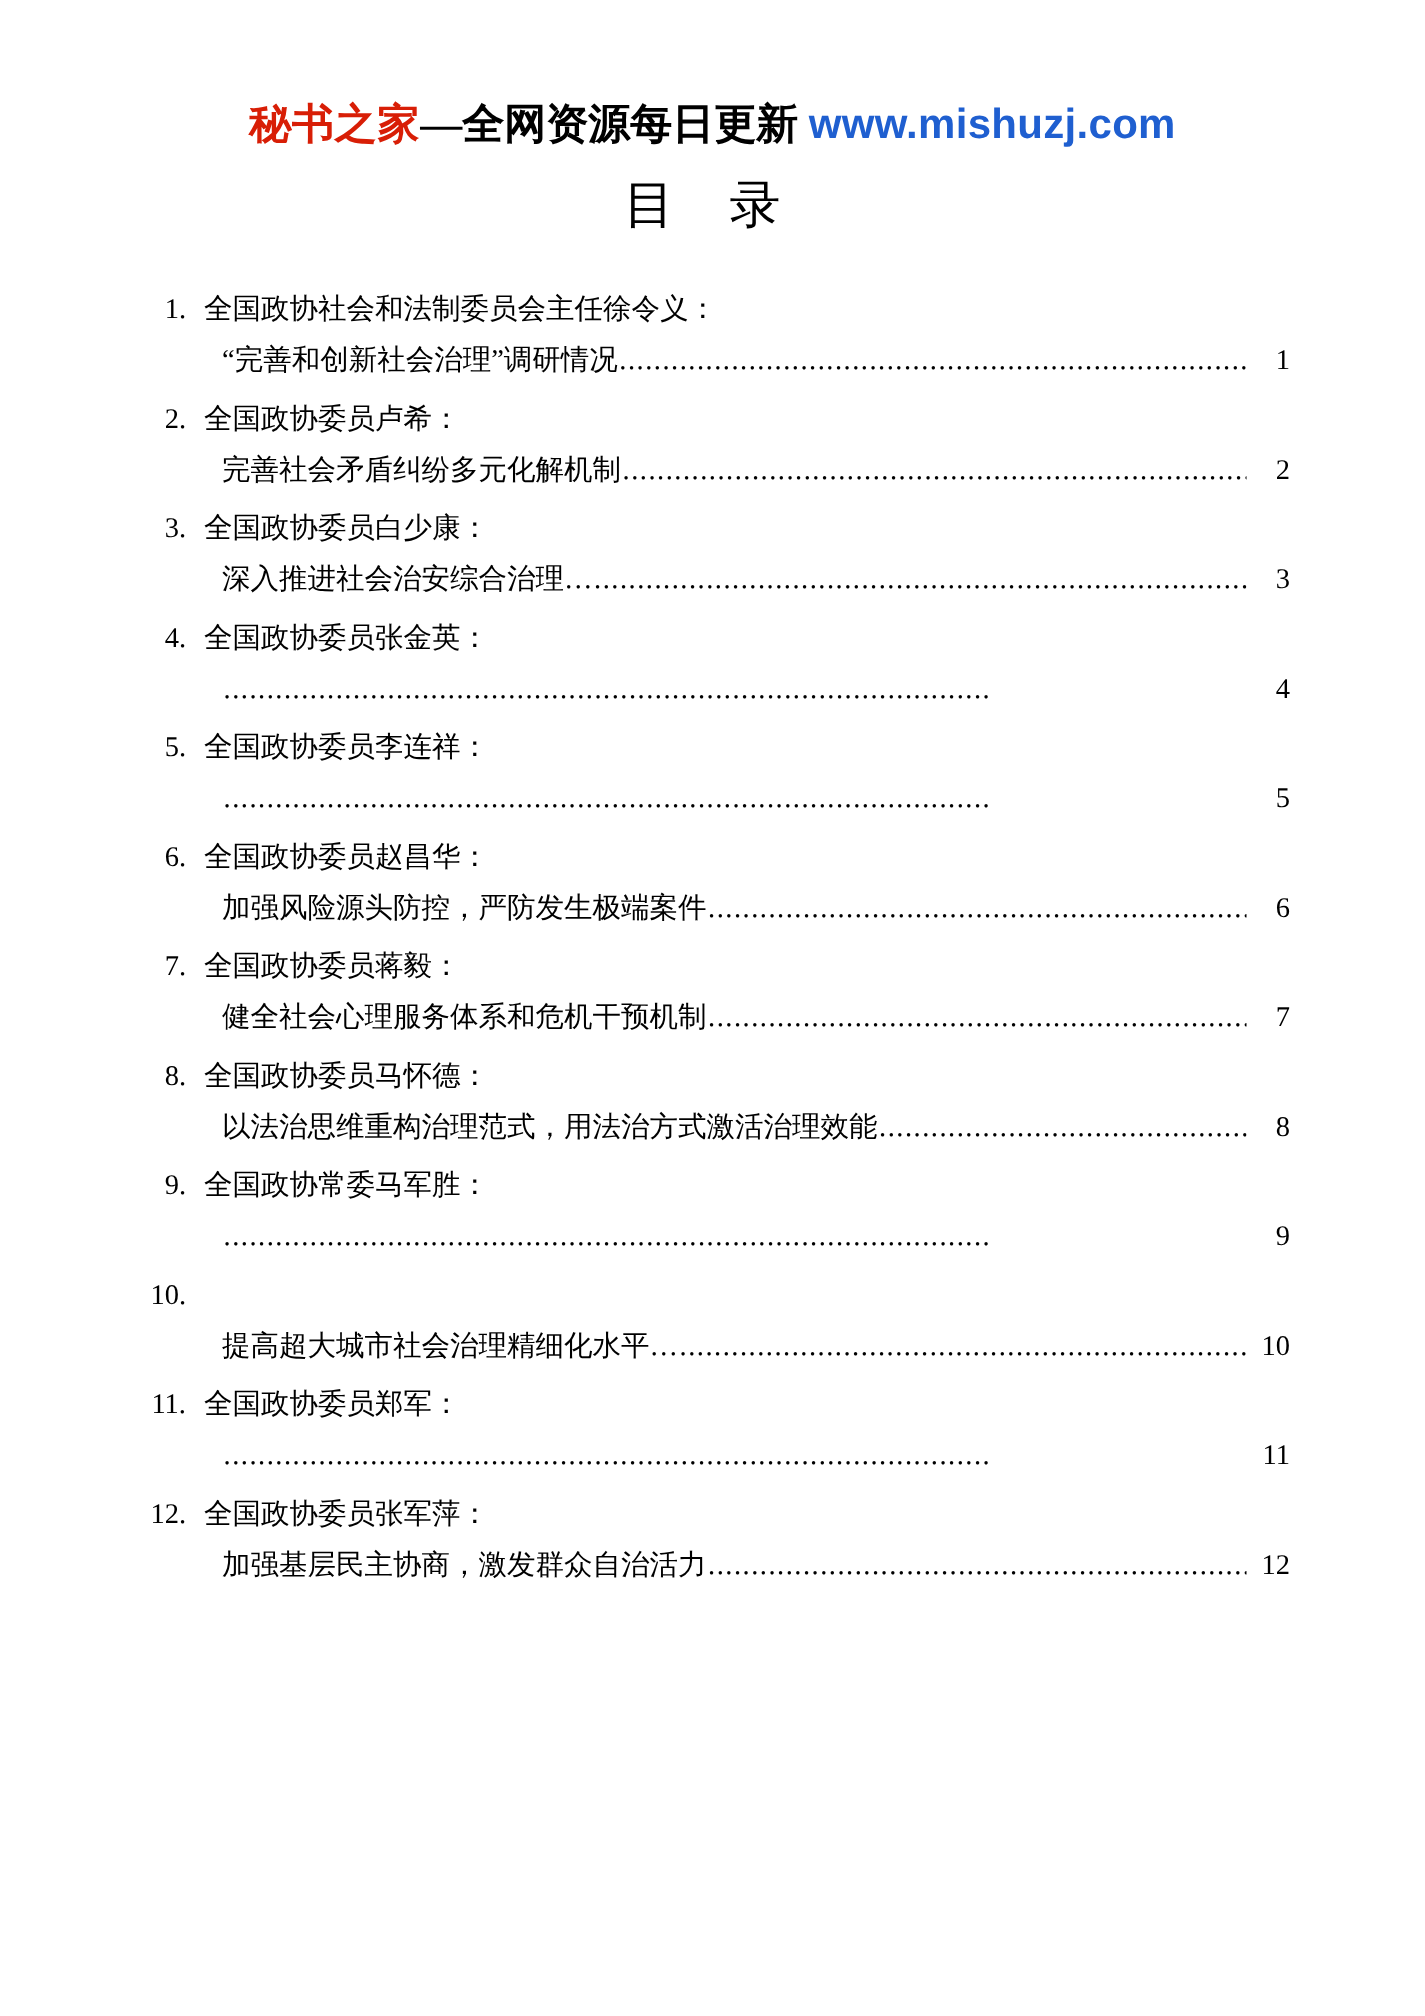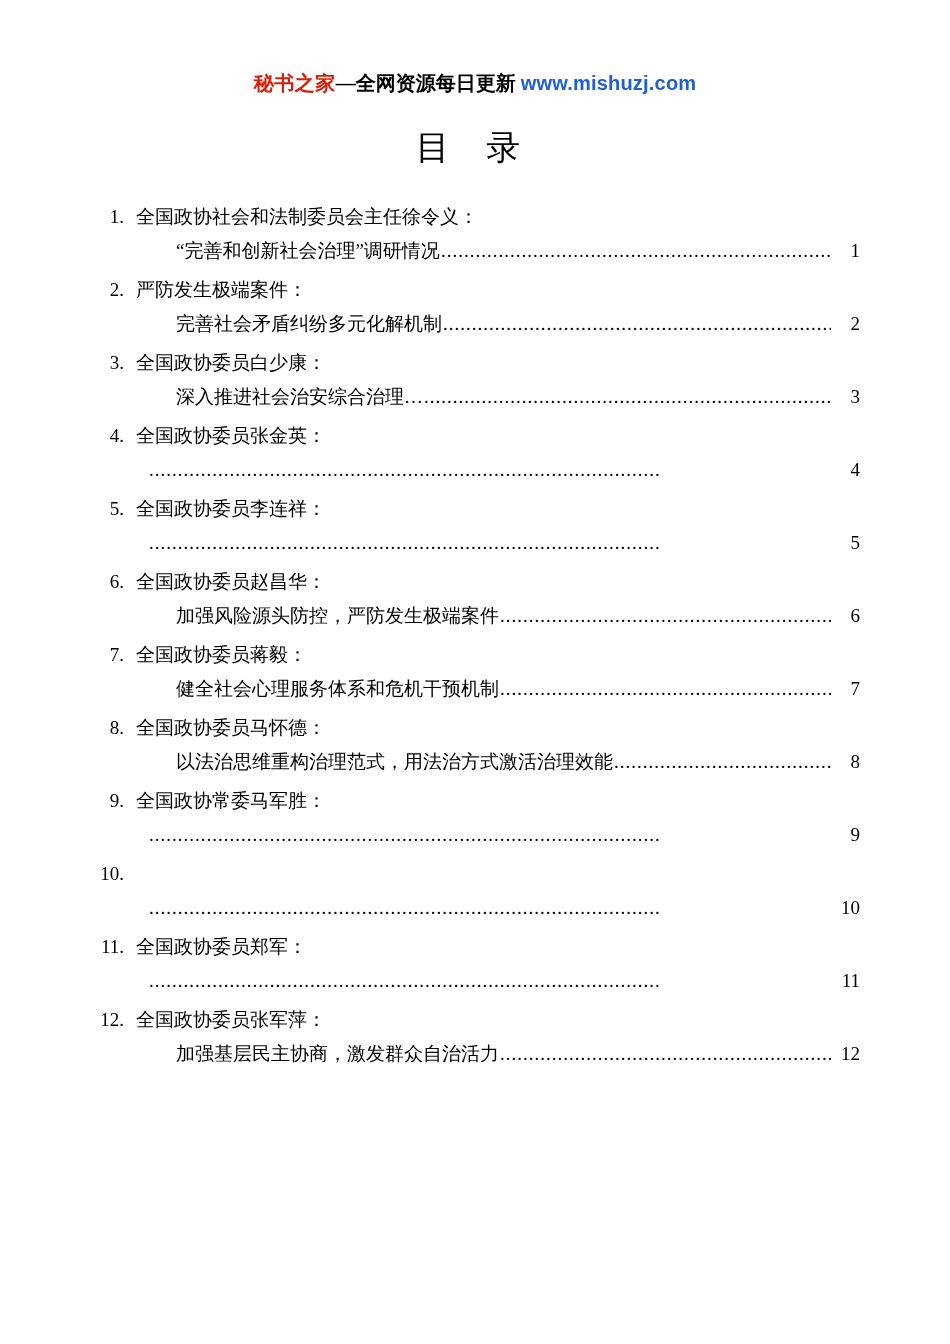--- a/index.html
+++ b/index.html
@@ -18,21 +18,21 @@
   .page {
     width: 950px;
     height: 1344px;
     box-sizing: border-box;
     padding: 68px 90px 0 90px;
     position: relative;
   }
   
   .watermark {
     text-align: center;
-    font-size: 20px;
+    font-size: 28px;
     line-height: 30px;
     white-space: nowrap;
     font-family: "Liberation Serif", "DejaVu Serif", serif;
   }
   .watermark .brand {
     color: #d81e06;
     font-weight: bold;
     letter-spacing: 0.5px;
   }
   .watermark .tagline {
@@ -44,21 +44,21 @@
     font-weight: bold;
     font-family: "Liberation Sans", sans-serif;
     letter-spacing: 0.2px;
   }
   
   .doc-title {
     text-align: center;
     font-size: 34px;
     line-height: 48px;
     letter-spacing: 14px;
-    margin-top: 26px;
+    margin-top: 15px;
     margin-bottom: 28px;
     font-family: "Liberation Serif", "DejaVu Serif", serif;
     font-weight: normal;
   }
   
   .toc {
     margin: 0;
     padding: 0;
     list-style: none;
   }
@@ -86,21 +86,20 @@
   .toc-line2 {
     display: flex;
     align-items: baseline;
     font-size: 19px;
     line-height: 34px;
     white-space: nowrap;
     padding-left: 58px;
   }
   .toc-topic {
     flex: 0 0 auto;
-    margin-left: 28px;
   }
   .leader {
     flex: 1 1 auto;
     overflow: hidden;
     white-space: nowrap;
     margin: 0 3px 0 1px;
     letter-spacing: 1px;
     font-size: 19px;
     color: #000;
   }
@@ -130,21 +129,21 @@
         </div>
         <div class="toc-line2">
           <span class="toc-topic">“完善和创新社会治理”调研情况</span>
           <span class="leader">.........................................................................................</span>
           <span class="toc-page">1</span>
         </div>
       </li>
       <li class="toc-entry">
         <div class="toc-line1">
           <span class="toc-num">2.</span>
-          <span class="toc-speaker">严防发生极端案件：</span>
+          <span class="toc-speaker">全国政协委员卢希：</span>
         </div>
         <div class="toc-line2">
           <span class="toc-topic">完善社会矛盾纠纷多元化解机制</span>
           <span class="leader">.........................................................................................</span>
           <span class="toc-page">2</span>
         </div>
       </li>
       <li class="toc-entry">
         <div class="toc-line1">
           <span class="toc-num">3.</span>
@@ -217,20 +216,21 @@
         <div class="toc-line2">
           <span class="leader">.........................................................................................</span>
           <span class="toc-page">9</span>
         </div>
       </li>
       <li class="toc-entry">
         <div class="toc-line1">
           <span class="toc-num">10.</span>
         </div>
         <div class="toc-line2">
+          <span class="toc-topic">提高超大城市社会治理精细化水平…</span>
           <span class="leader">.........................................................................................</span>
           <span class="toc-page">10</span>
         </div>
       </li>
       <li class="toc-entry">
         <div class="toc-line1">
           <span class="toc-num">11.</span>
           <span class="toc-speaker">全国政协委员郑军：</span>
         </div>
         <div class="toc-line2">

